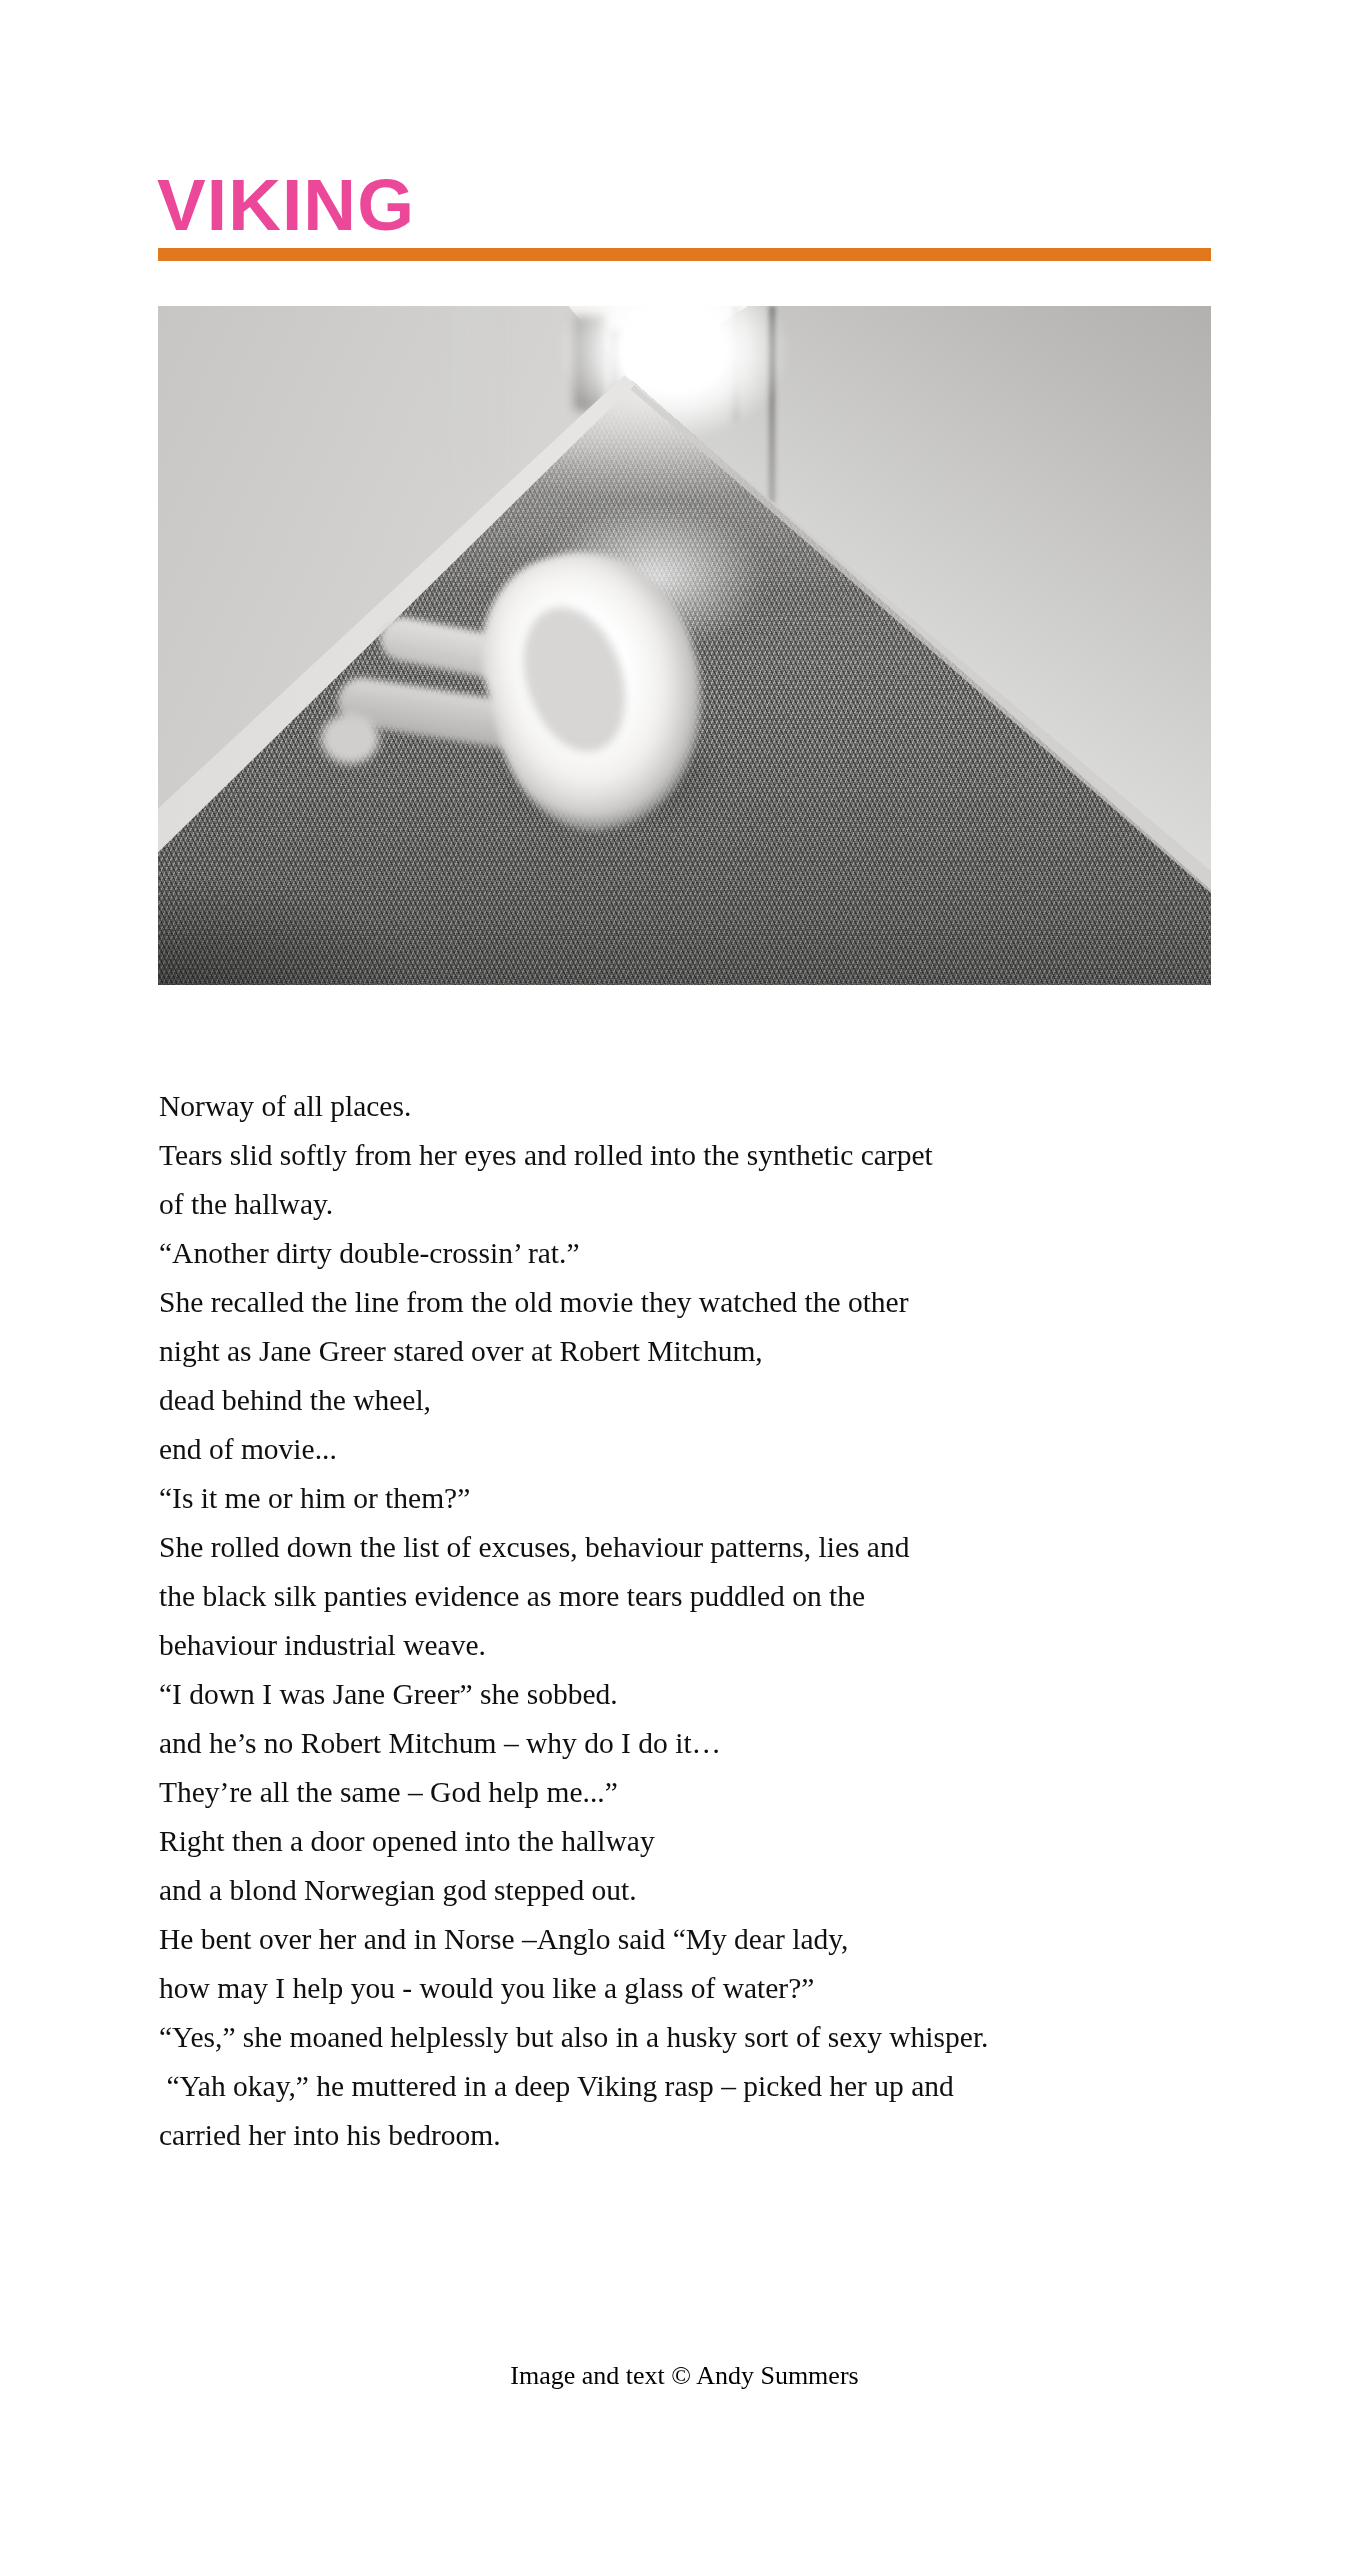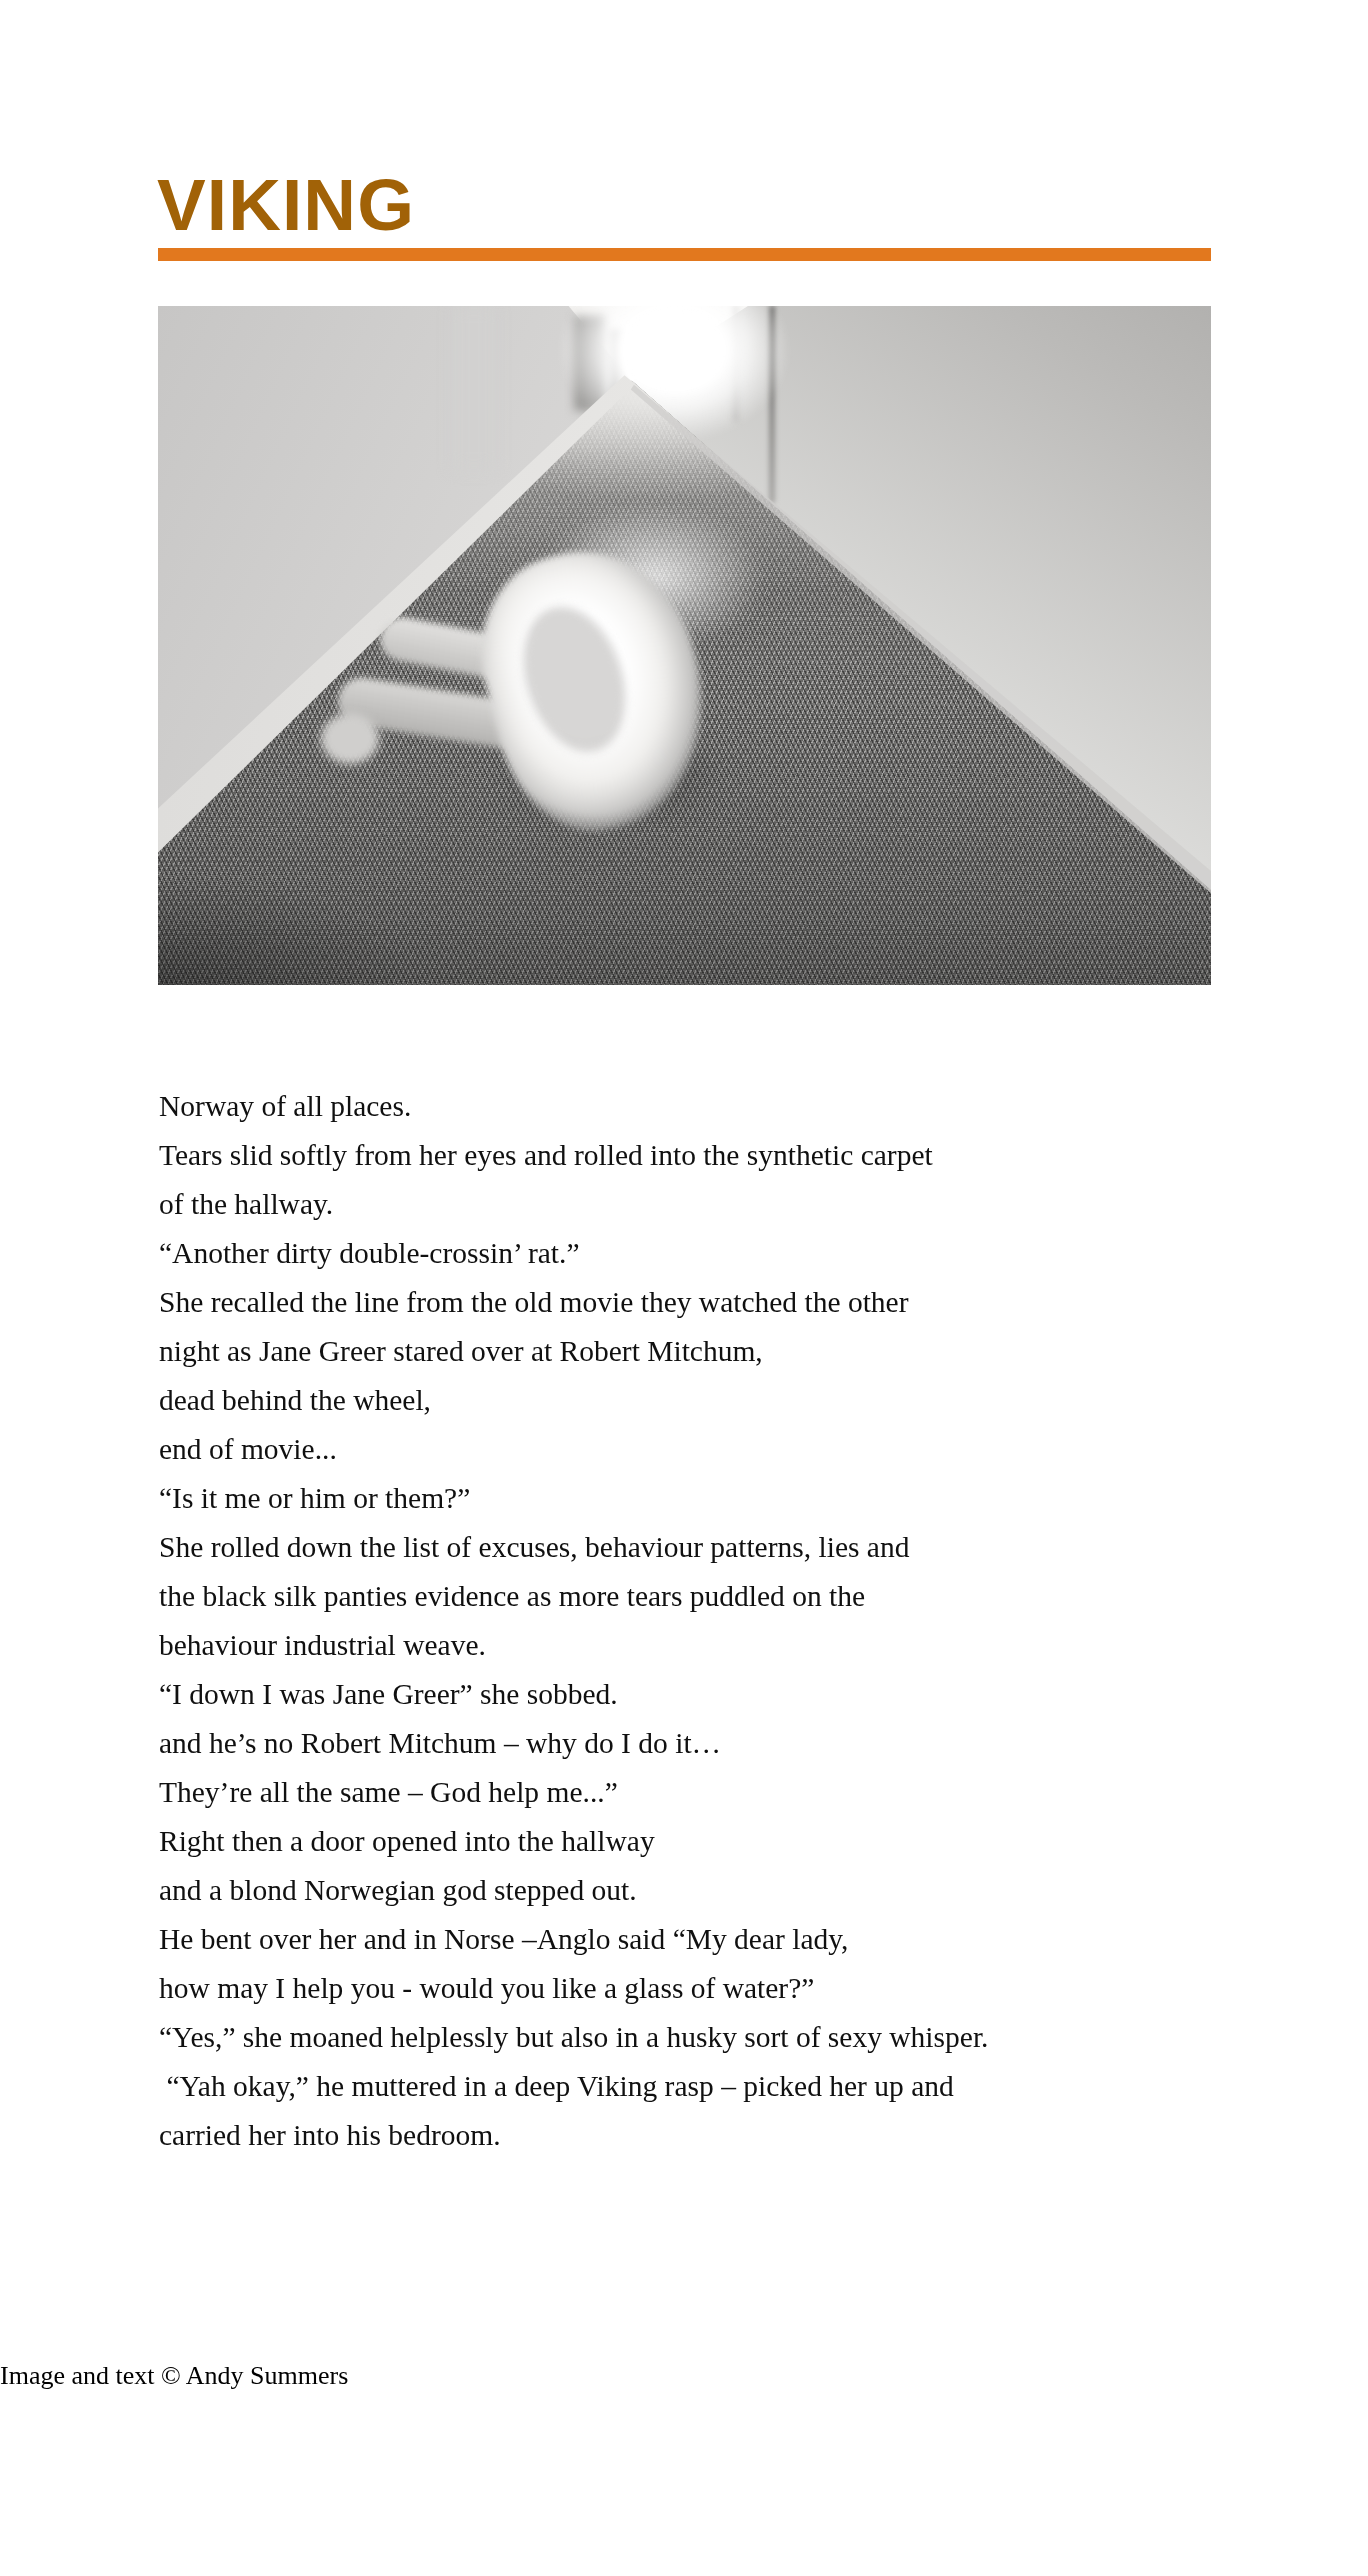--- a/index.html
+++ b/index.html
@@ -58,29 +58,29 @@
      transform:rotate(11deg);background:linear-gradient(#e3e2e0,#c1c0be);}
   .leg-lower{left:17%;top:56.5%;width:19.5%;height:7%;border-radius:43px;filter:blur(3.2px);
      transform:rotate(9deg);background:linear-gradient(#d9d8d6,#b3b2b0);}
   .foot{left:15.5%;top:60%;width:5.5%;height:7.5%;border-radius:50%;background:#d0cfcd;filter:blur(4.3px);}
 
   
   .poem{position:absolute;left:159px;top:1048px;width:1073px;font-size:29.5px;line-height:49px;
         color:#101010;margin-top:34px;}
   .poem-line{height:49px;white-space:pre-wrap;}
 
-  .credit{position:absolute;left:0;top:2360px;width:1369px;
+  .credit{position:absolute;left:0;top:2360px;width:1369px;text-align:center;
           font-size:26px;line-height:32px;color:#000000;}
 </style>
 </head>
 <body>
 
 <div class="page">
 
-  <h1 class="title" style="color: #a16207;">VIKING</h1>
+  <h1 class="title" style="color: #ec4899;">VIKING</h1>
 
   <div class="rule" style="background: rgb(226, 120, 30);"></div>
 
   <div class="photo" title="Black and white photograph of a long narrow hotel corridor with white walls, a bright light at the far end, and a figure wrapped in white tulle lying on the grey carpet with bare legs extended">
     <div class="wall-left"></div>
     <div class="wall-right"></div>
     <div class="ceiling"></div>
     <div class="wall-left-band"></div>
     <div class="far-door-left"></div>
     <div class="far-door-dark"></div>

